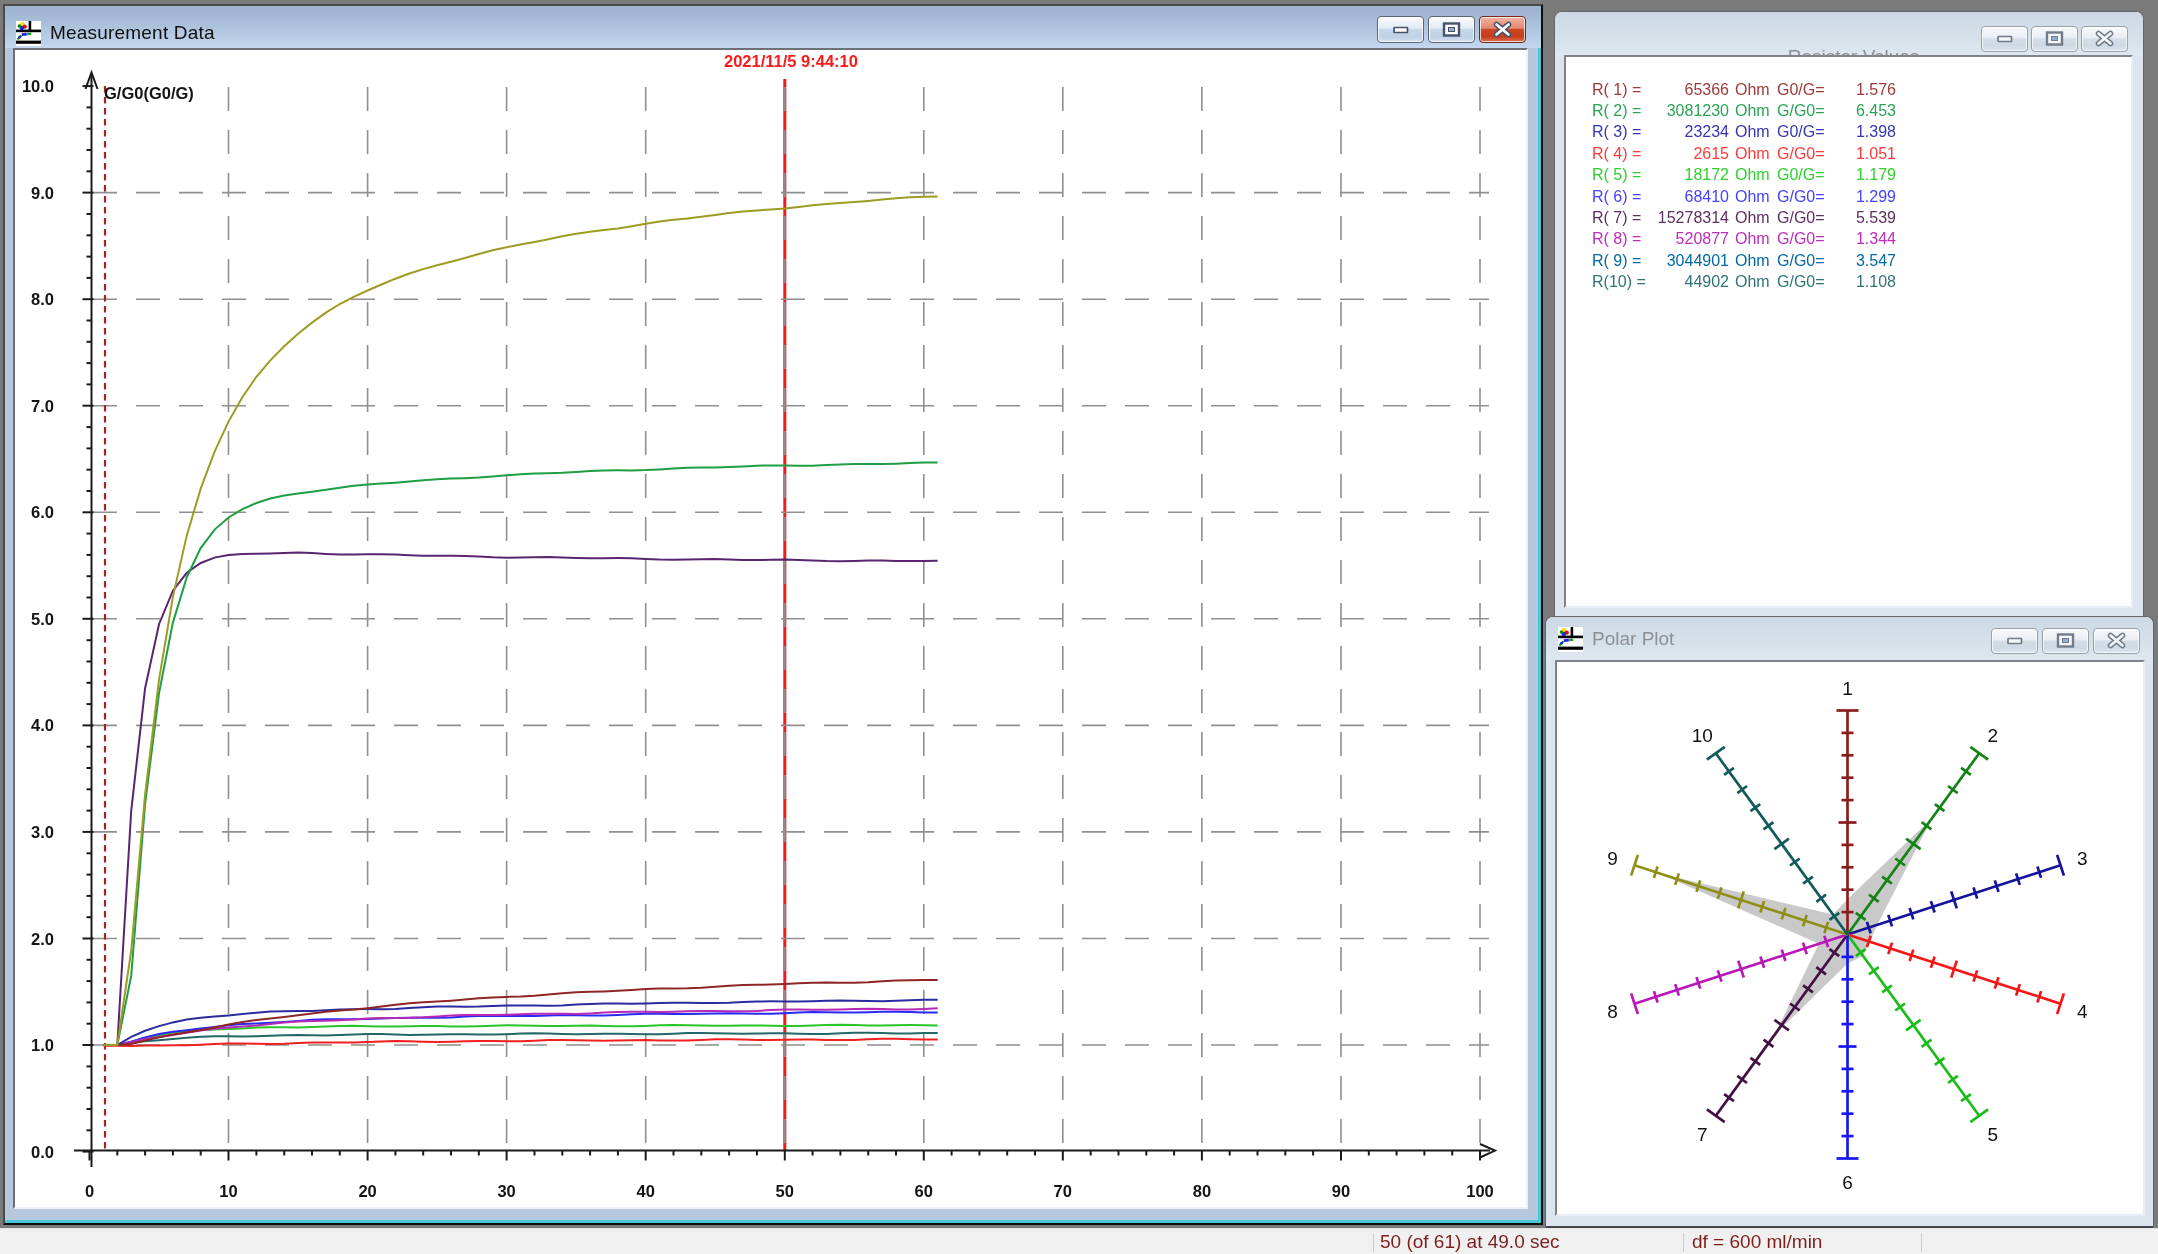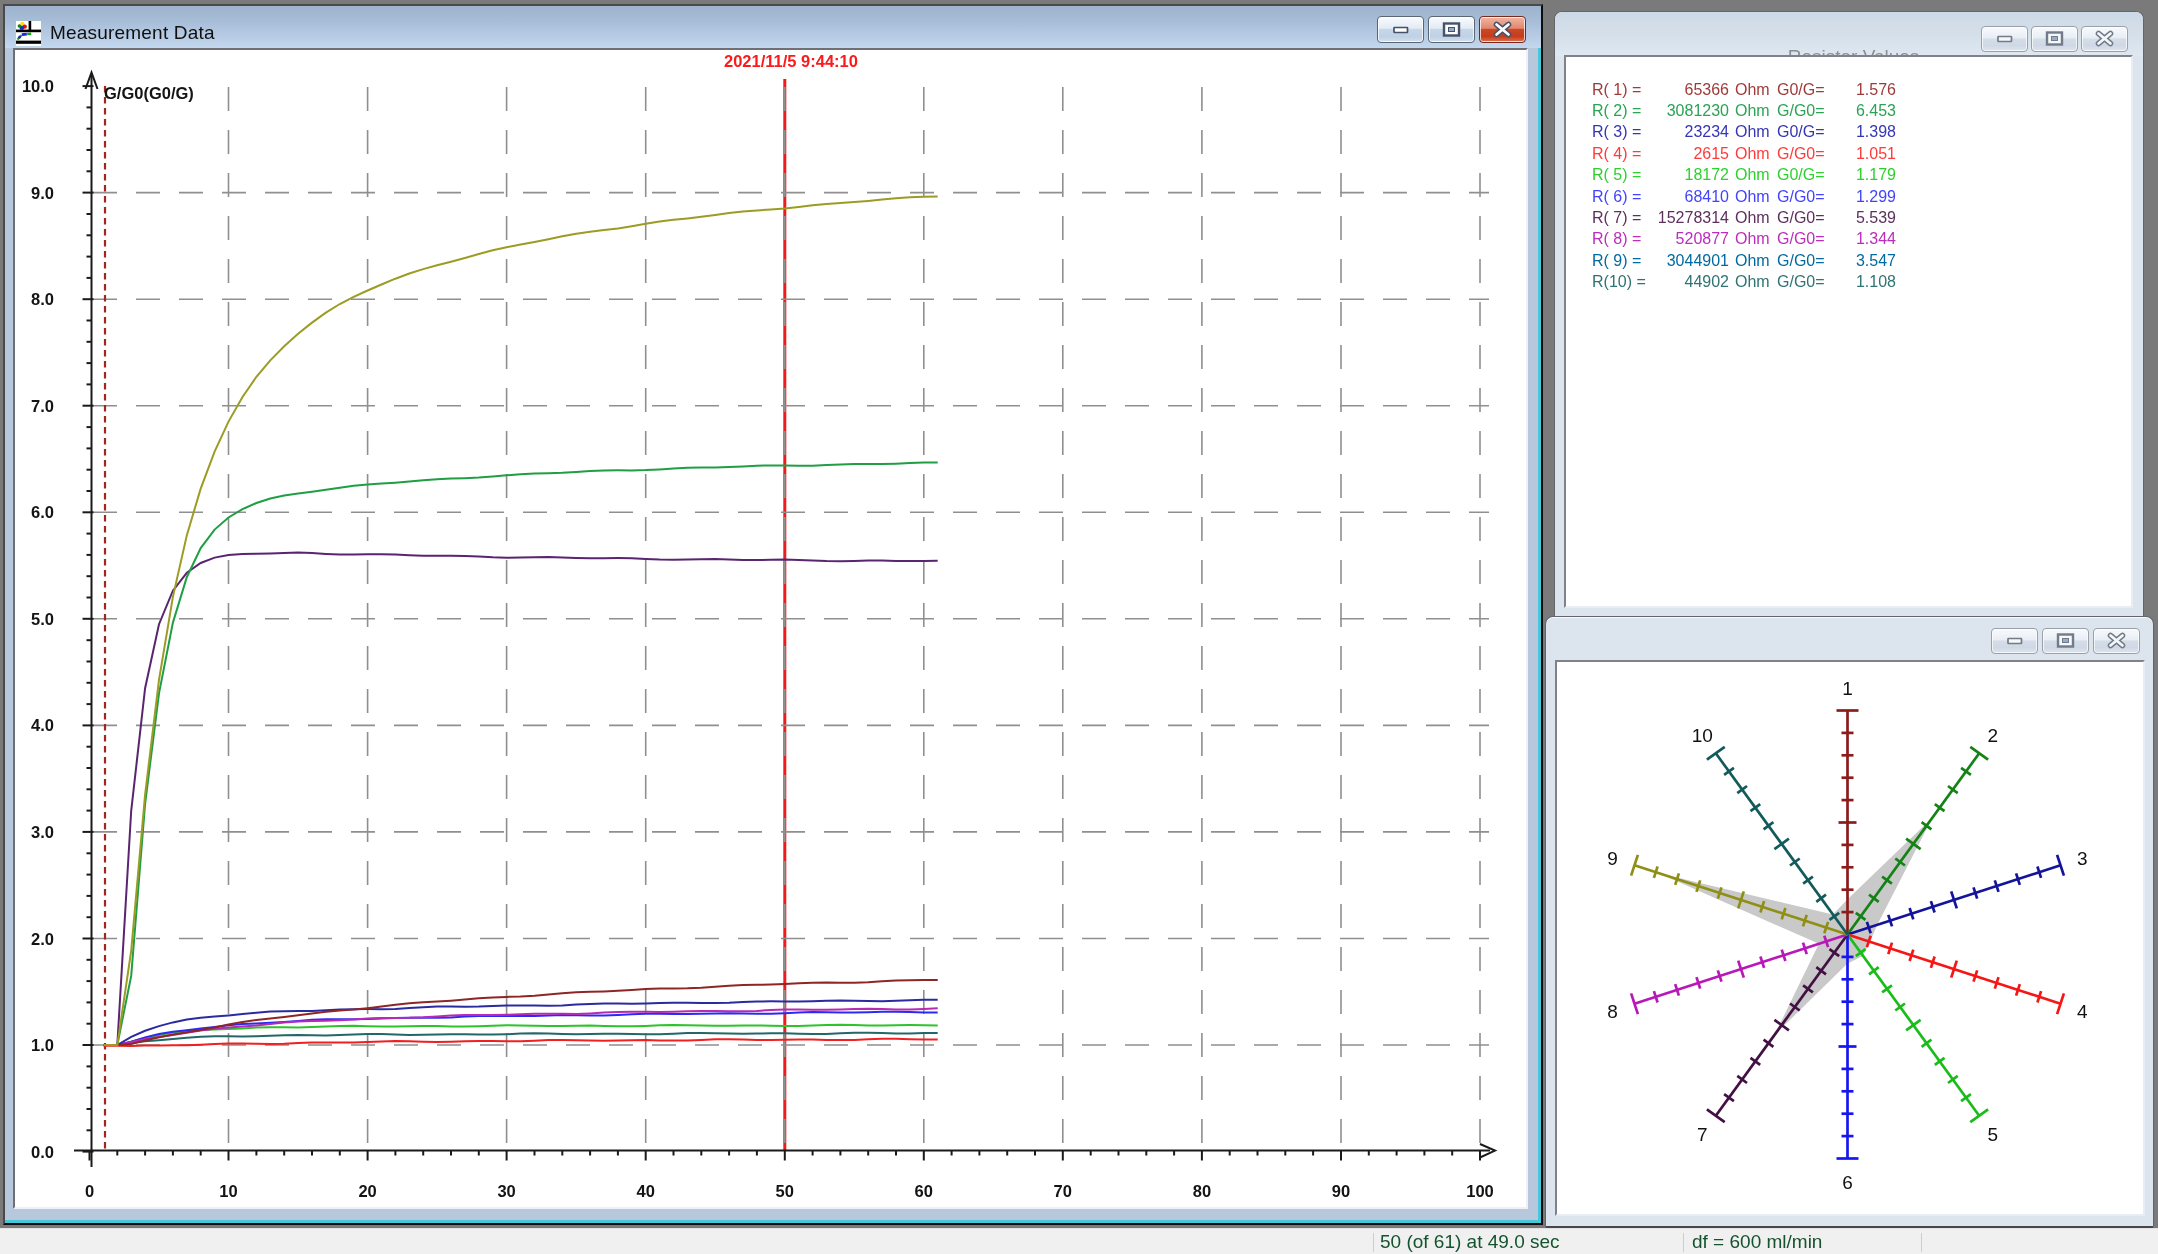--- a/index.html
+++ b/index.html
@@ -52,21 +52,21 @@
 .rrow { position:absolute; left:0; width:100%; height:21px; font-size:16px; font-weight:normal; white-space:pre; }
 .rrow span { position:absolute; top:0; }
 .rl { left:26px; }
 .rn { left:48px; width:115px; text-align:right; }
 .ro { left:169px; }
 .rg { left:211px; }
 .rv { left:274px; width:56px; text-align:right; }
 
 
 .sbar { position:absolute; left:0; top:1228px; width:2158px; height:26px; background:#f0f0f0;
-  border-top:1px solid #e2e2e2; font-size:19px; color:#14532d; }
+  border-top:1px solid #e2e2e2; font-size:19px; color:#7f1d1d; }
 .sbar .sep { position:absolute; top:4px; height:19px; width:1px; background:#cdcdcd; }
 .sbar span { position:absolute; top:2px; }
 </style></head>
 <body>
 
 <div class="mwin">
   <div class="mtitle">
       <svg class="ic" width="25" height="25" viewBox="0 0 25 25">
         <rect x="0" y="0" width="25" height="25" fill="#fff"></rect>
         <rect x="12.6" y="0" width="2.6" height="10" fill="#000"></rect>
@@ -310,20 +310,37 @@
       <div class="rrow" style="top:109.1px;color:#2ed02e"><span class="rl">R(&nbsp;5)&nbsp;=</span><span class="rn">18172</span><span class="ro">Ohm</span><span class="rg">G0/G=</span><span class="rv">1.179</span></div>
       <div class="rrow" style="top:130.5px;color:#4343ff"><span class="rl">R(&nbsp;6)&nbsp;=</span><span class="rn">68410</span><span class="ro">Ohm</span><span class="rg">G/G0=</span><span class="rv">1.299</span></div>
       <div class="rrow" style="top:151.9px;color:#5d2f5d"><span class="rl">R(&nbsp;7)&nbsp;=</span><span class="rn">15278314</span><span class="ro">Ohm</span><span class="rg">G/G0=</span><span class="rv">5.539</span></div>
       <div class="rrow" style="top:173.3px;color:#bb2dbb"><span class="rl">R(&nbsp;8)&nbsp;=</span><span class="rn">520877</span><span class="ro">Ohm</span><span class="rg">G/G0=</span><span class="rv">1.344</span></div>
       <div class="rrow" style="top:194.7px;color:#0369a1"><span class="rl">R(&nbsp;9)&nbsp;=</span><span class="rn">3044901</span><span class="ro">Ohm</span><span class="rg">G/G0=</span><span class="rv">3.547</span></div>
       <div class="rrow" style="top:216.1px;color:#2f7373"><span class="rl">R(10)&nbsp;=</span><span class="rn">44902</span><span class="ro">Ohm</span><span class="rg">G/G0=</span><span class="rv">1.108</span></div>
     </div>
 </div>
 
 <div class="iwin pwin">
+  <div class="ititle">
+      <svg class="ic" width="25" height="25" viewBox="0 0 25 25">
+        <rect x="0" y="0" width="25" height="25" fill="#fff"></rect>
+        <rect x="12.6" y="0" width="2.6" height="10" fill="#000"></rect>
+        <rect x="0" y="8.6" width="25" height="2.6" fill="#000"></rect>
+        <rect x="0" y="19.6" width="25" height="3.2" fill="#000"></rect>
+        <circle cx="6.3" cy="3.0" r="2.2" fill="#ffe000"></circle>
+        <circle cx="8.7" cy="5.6" r="2.2" fill="#e01010"></circle>
+        <circle cx="5.8" cy="7.0" r="2.3" fill="#1030d0"></circle>
+        <circle cx="3.4" cy="5.0" r="1.8" fill="#108010"></circle>
+        <path d="M1.5 18.5 L5.5 14.3" stroke="#18a018" stroke-width="2.2" fill="none"></path>
+        <circle cx="3.6" cy="16.2" r="1.4" fill="#2020e0"></circle>
+        <path d="M5.8 13.7 L10.8 13.1" stroke="#2020e0" stroke-width="2.8" fill="none"></path>
+        <path d="M11.2 13.0 L15.2 12.7" stroke="#18a018" stroke-width="2.6" fill="none"></path>
+      </svg>
+      <span class="tt">Polar Plot</span>
+    </div>
   <div class="iwbtn" style="left:445px;top:11px">
       <svg width="47" height="27" viewBox="0 0 47 27">
         <rect x="17" y="11.5" width="13.5" height="5" rx="0.5" fill="#f5f7f9" stroke="#717b89" stroke-width="1.7"></rect>
       </svg>
     </div>
   <div class="iwbtn" style="left:496px;top:11px">
       <svg width="47" height="27" viewBox="0 0 47 27">
         <rect x="16" y="7.5" width="15" height="12" fill="#f5f7f9" stroke="#717b89" stroke-width="2.4"></rect>
         <rect x="20.5" y="11.5" width="6" height="4" fill="#93aecd" stroke="#717b89" stroke-width="1"></rect>
       </svg>

